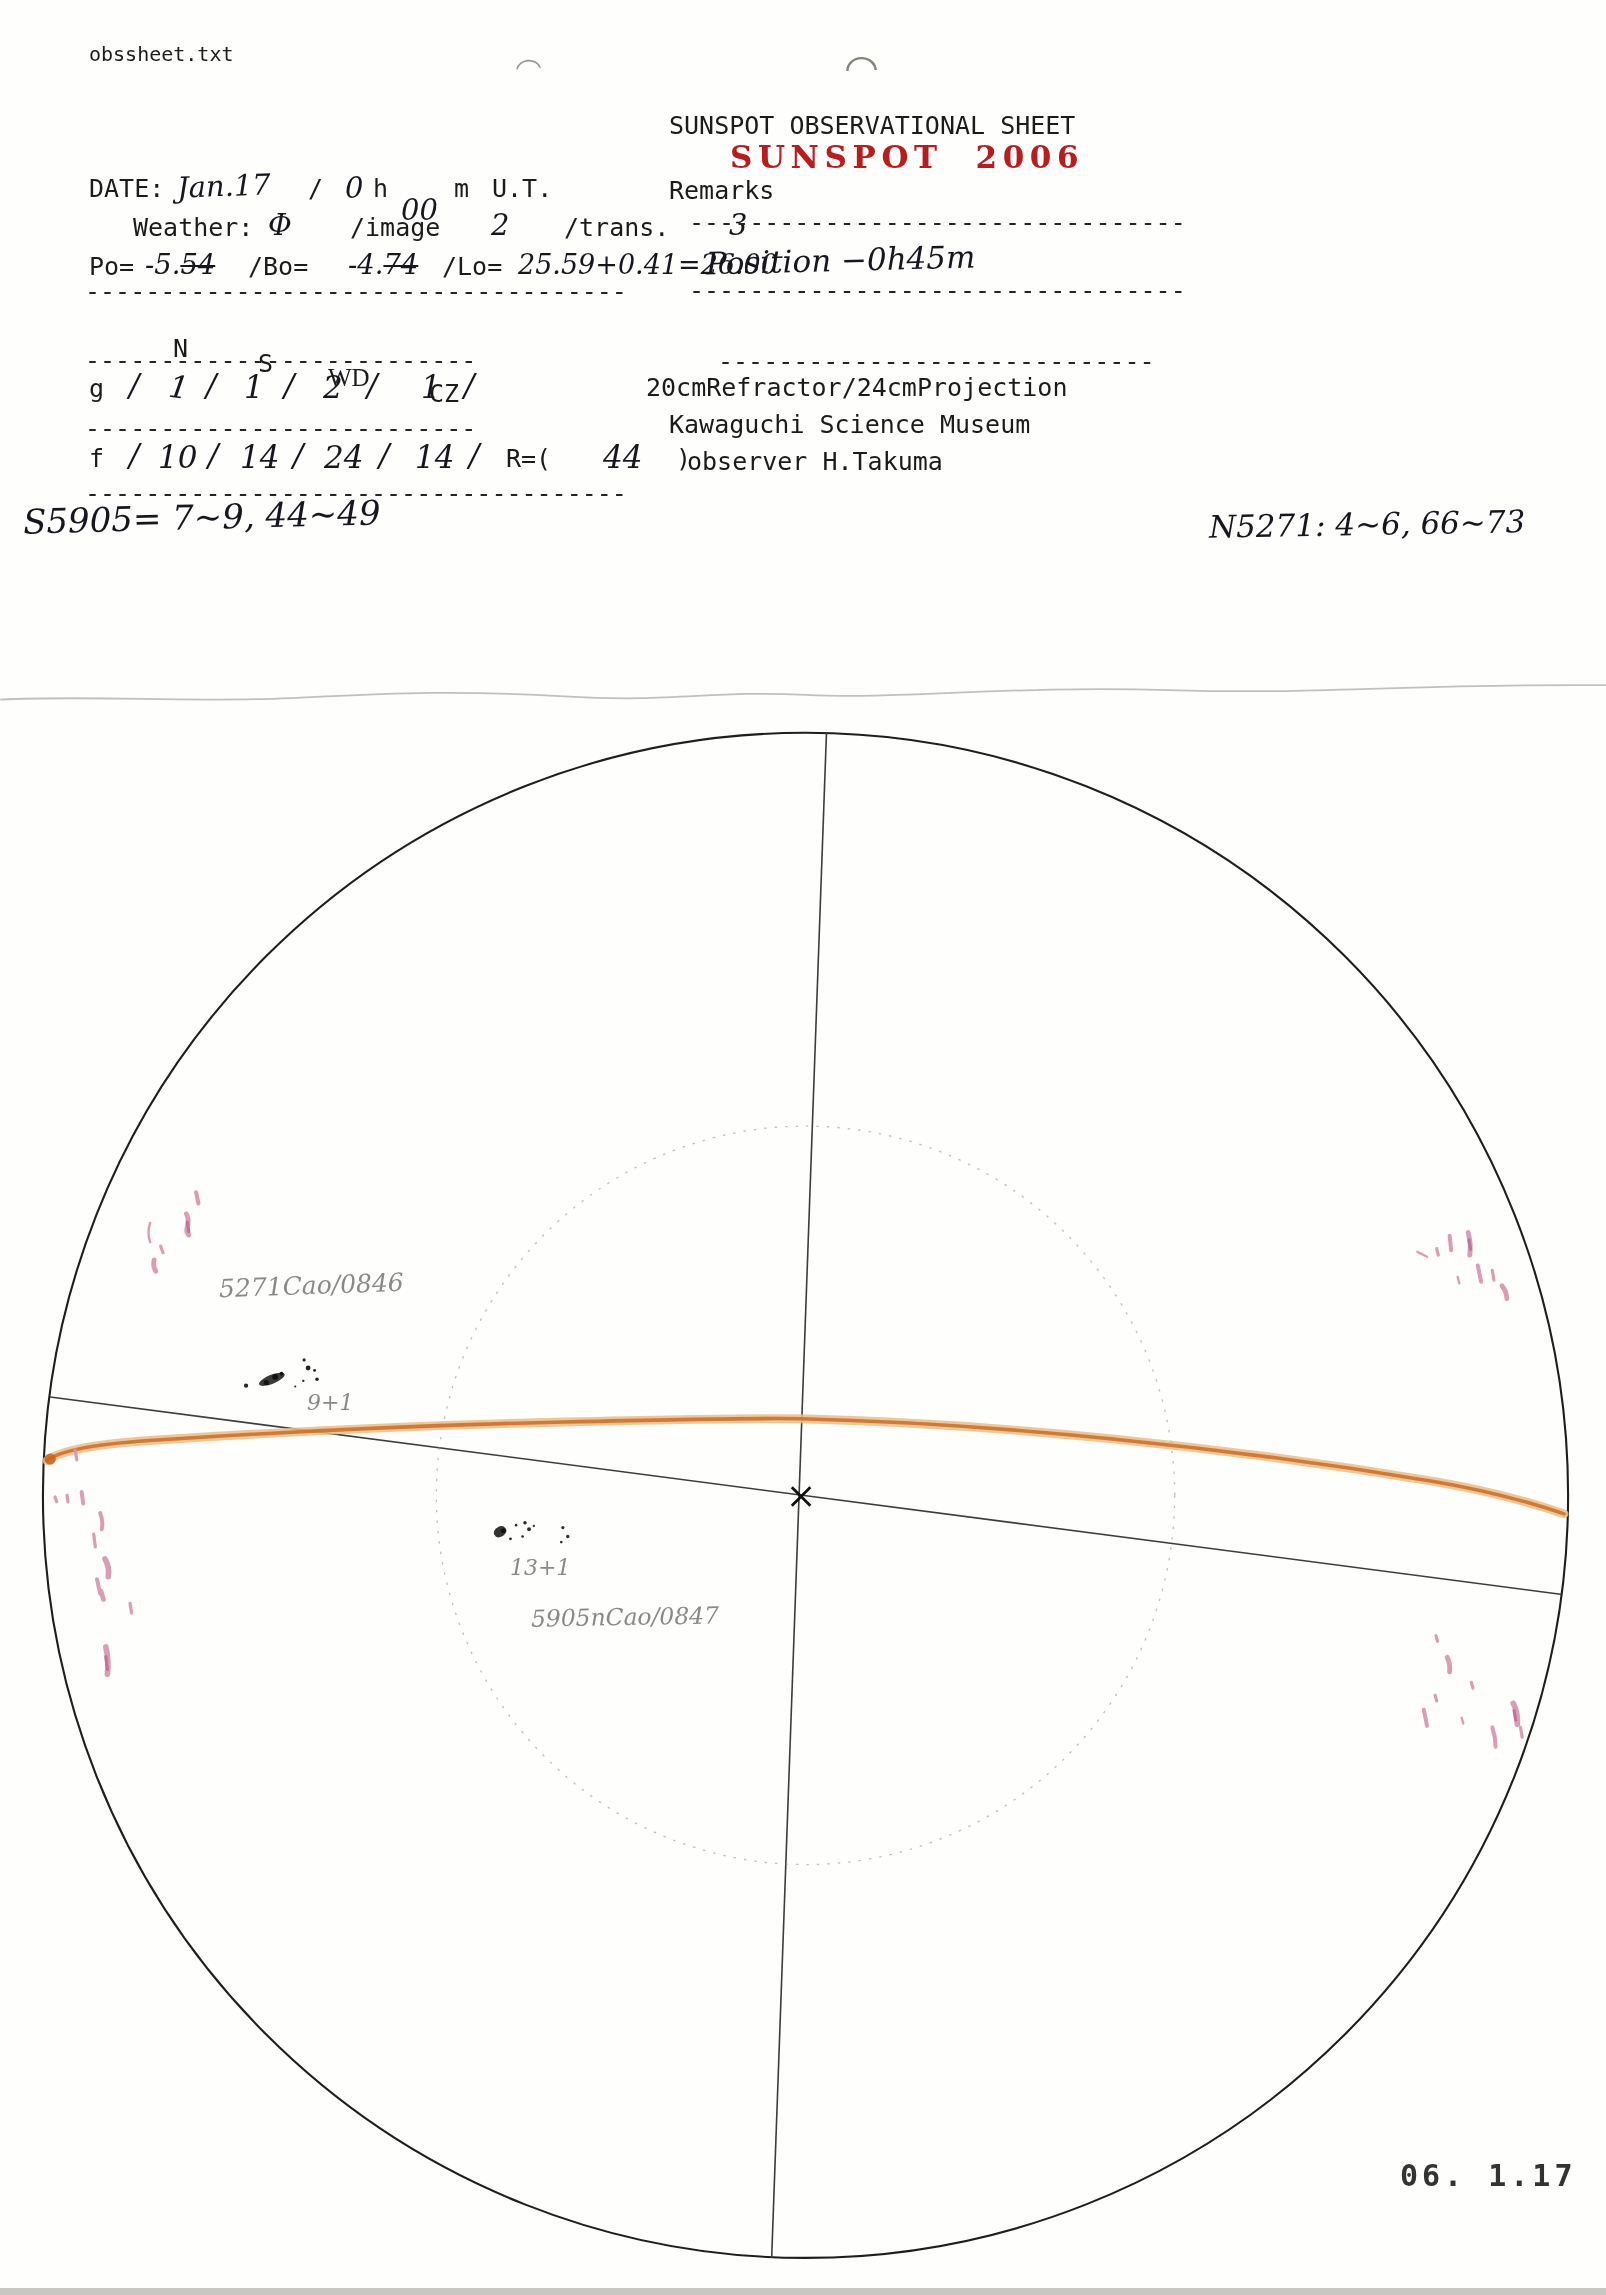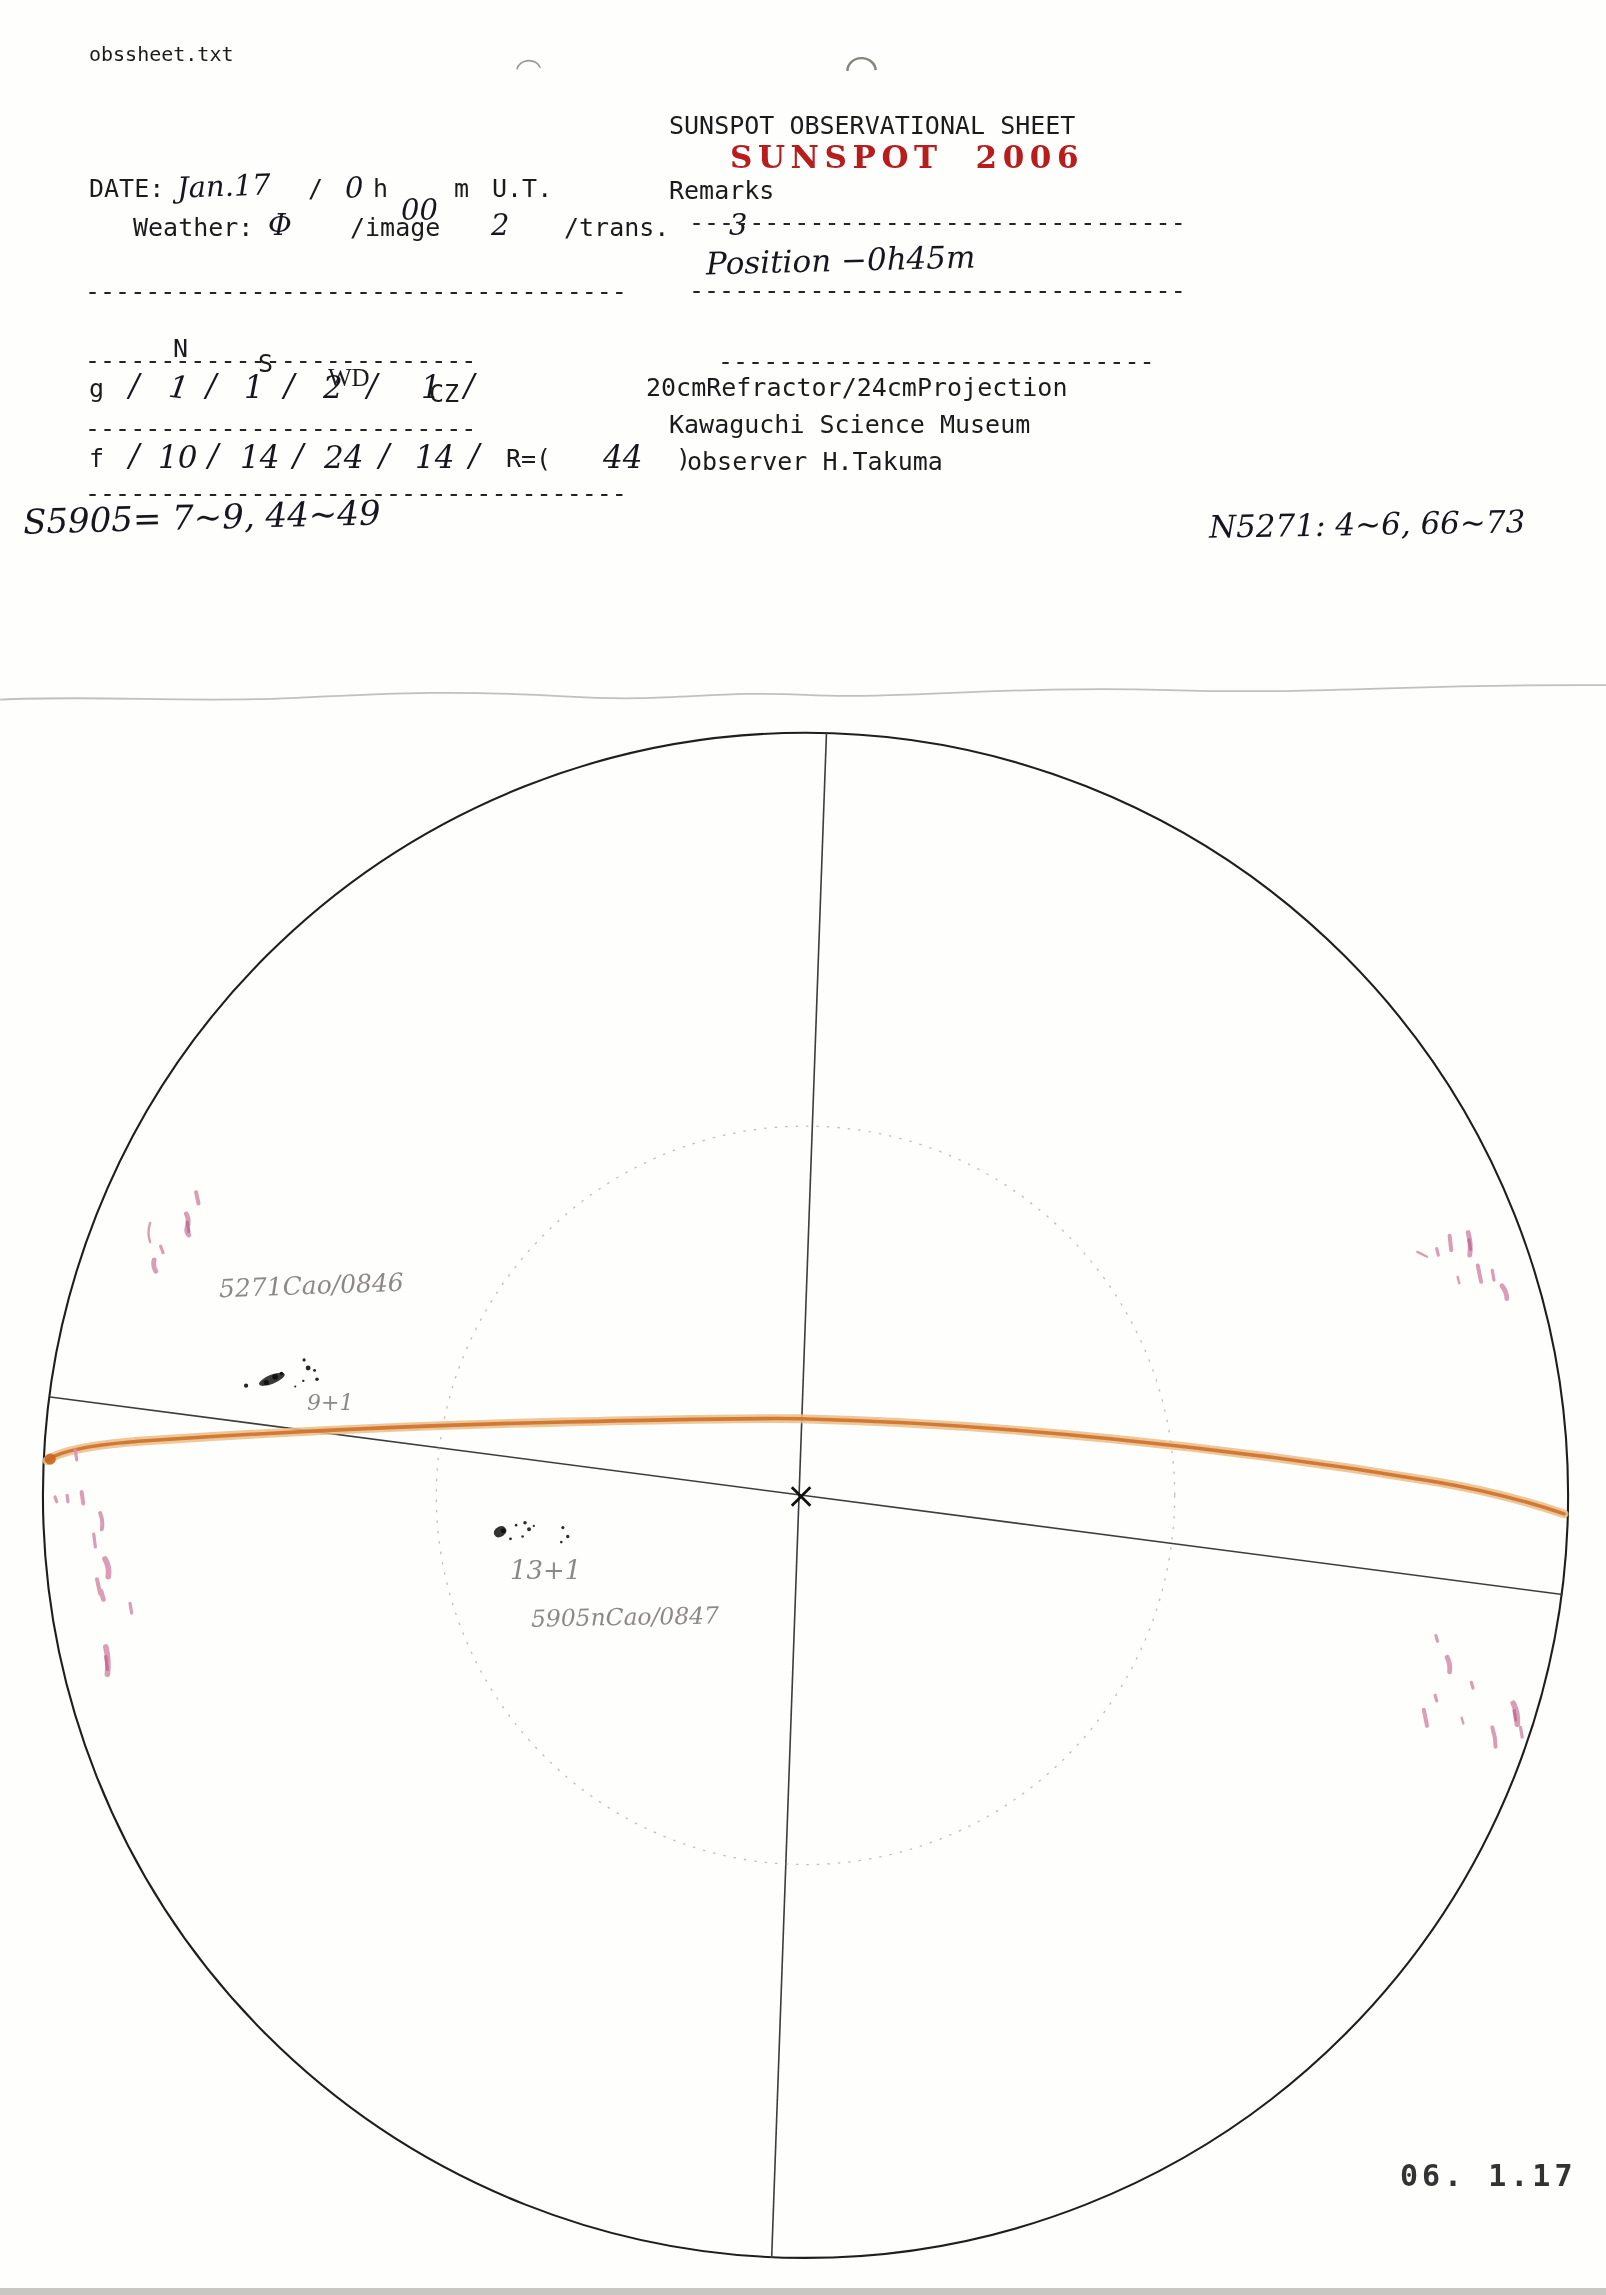--- a/index.html
+++ b/index.html
@@ -42,20 +42,28 @@
 
   <div class="abs" style="left:0;top:208px;width:100%;height:40px;margin-left:44px;">
     <span class="row-item typed t31" style="left:89px;top:4.8px;">Weather:</span>
     <span class="row-item hand h36" style="left:224px;top:0px;">Φ</span>
     <span class="row-item typed t31" style="left:306px;top:4.8px;text-align:center;">/image</span>
     <span class="row-item hand h36" style="left:447px;top:0px;">2</span>
     <span class="row-item typed t31" style="left:520px;top:4.8px;">/trans.</span>
     <span class="row-item hand h36" style="left:685px;top:0px;">3</span>
   </div>
 
+  <div class="abs" style="left:0;top:247px;width:100%;height:42px;">
+    <span class="row-item typed t31" style="left:89px;top:4.8px;">Po=</span>
+    <span class="row-item hand h34" style="left:145px;top:1.6px;"><span>-5.</span><span class="struck">54</span></span>
+    <span class="row-item typed t31" style="left:248px;top:4.8px;">/Bo=</span>
+    <span class="row-item hand h34" style="left:348px;top:1.6px;"><span>-4.</span><span class="struck">74</span></span>
+    <span class="row-item typed t31" style="left:442px;top:4.8px;">/Lo=</span>
+    <span class="row-item hand h33" style="left:518px;top:2.4px;">25.59+0.41=26.00</span>
+  </div>
 
   <div class="abs dash" style="left:85px;top:277px;">------------------------------------</div>
 
   <div class="abs" style="left:0;top:319px;width:100%;height:35px;">
     <span class="row-item typed t31" style="left:173px;">N</span>
     <span class="row-item typed t31" style="left:258px;">S</span>
     <span class="row-item typed t31" style="left:328px;font-family:Liberation Serif, serif;">WD</span>
     <span class="row-item typed t31" style="left:429px;">CZ</span>
   </div>
 
@@ -201,20 +209,20 @@
       <path d="M1877 2113 q6 12 5 26" stroke-width="7"></path>
       <path d="M1878 2122 l2 12" stroke="#bd6490" stroke-width="4"></path>
       <path d="M1851 2143 q4 12 4 24" stroke-width="5"></path>
       <path d="M1886 2143 l2 12" stroke-width="4"></path>
       <path d="M1813 2131 l2 7" stroke-width="3"></path>
     </g>
   </svg>
 
   <div class="abs pencil" style="left:219px;top:1271px;font-size:25px;transform:rotate(-2deg);">5271Cao/0846</div>
   <div class="abs pencil" style="left:307px;top:1390px;font-size:22px;">9+1</div>
-  <div class="abs pencil" style="left:510px;top:1555px;font-size:26px;">13+1</div>
+  <div class="abs pencil" style="left:510px;top:1555px;font-size:22px;">13+1</div>
   <div class="abs pencil" style="left:531px;top:1603px;font-size:23.4px;transform:rotate(-1deg);">5905nCao/0847</div>
 
   <div class="abs stamp" style="left:1400px;top:2158px;">06. 1.17</div>
 
   <div class="bottom-edge"></div>
 </div>
 
 
 </body></html>

